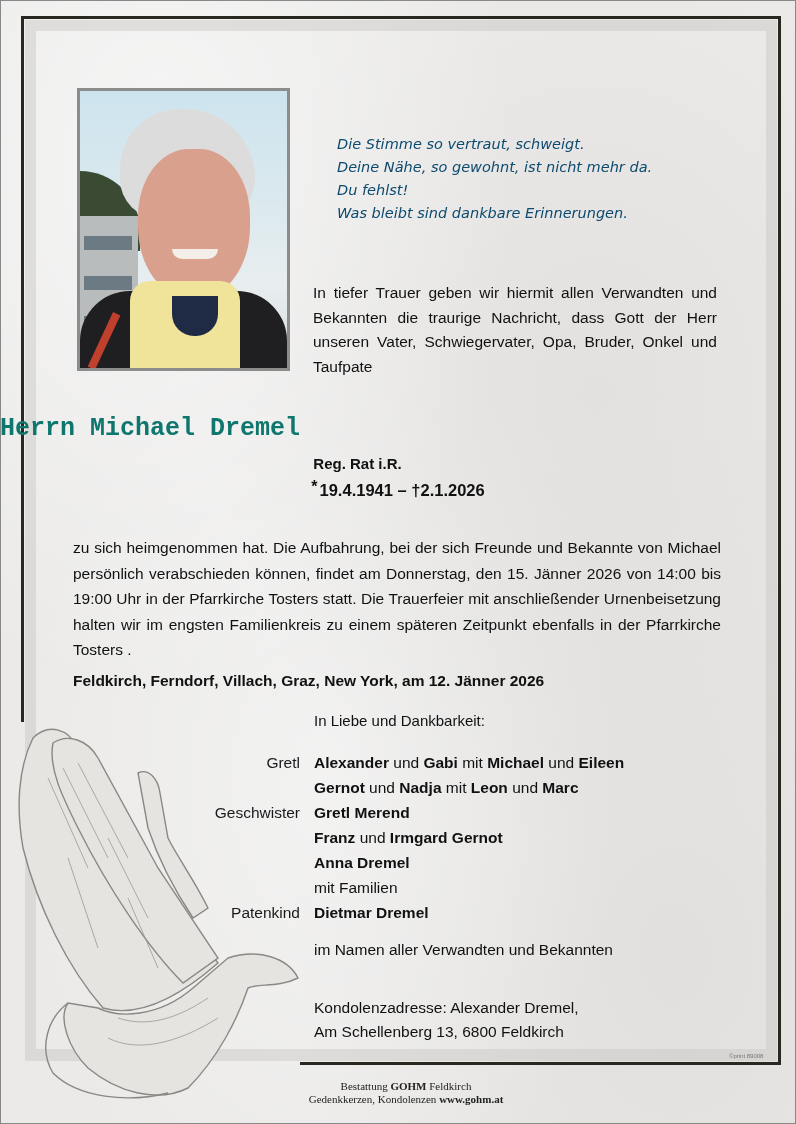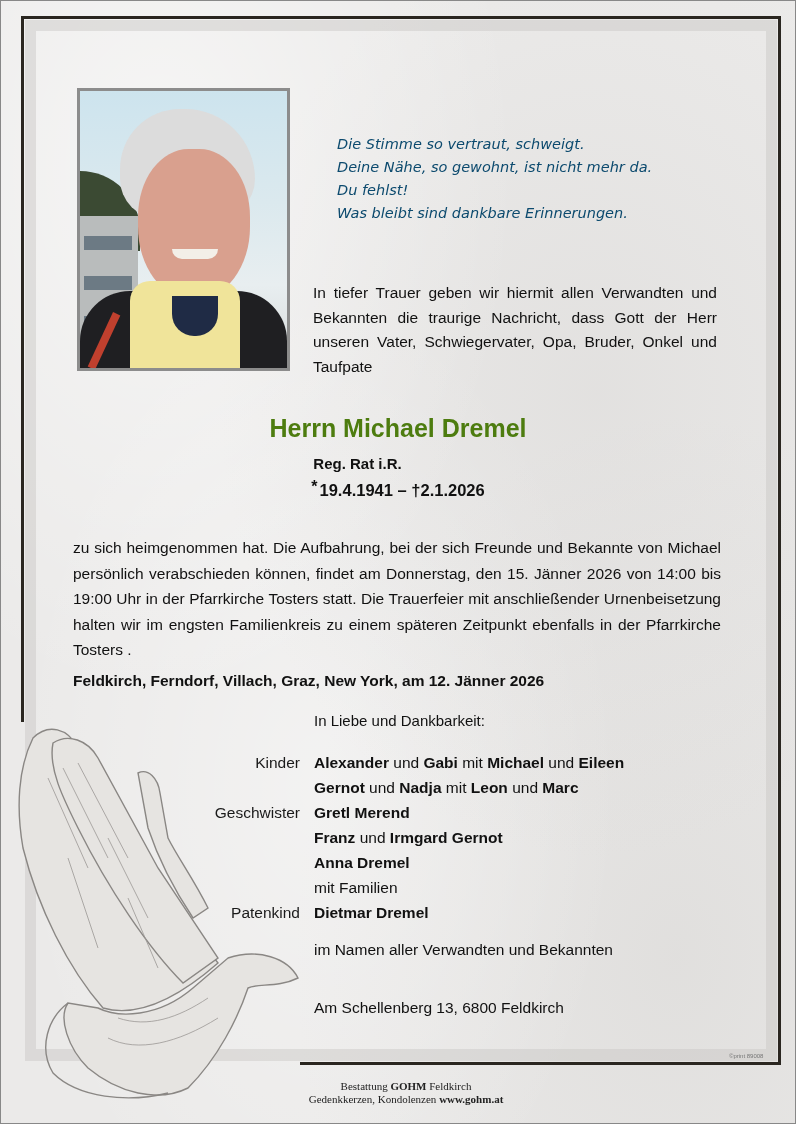--- a/index.html
+++ b/index.html
@@ -41,21 +41,21 @@
   .photo .smile { position:absolute; left:92px; top:158px; width:46px; height:10px; background:#f3efe8; border-radius:0 0 20px 20px; }
   .photo .jacket { position:absolute; left:0; top:200px; width:207px; height:90px; background:#1f1f22; border-radius:50px 50px 0 0; }
   .photo .shirt { position:absolute; left:50px; top:190px; width:110px; height:95px; background:#f0e49a; border-radius:20px 20px 0 0; }
   .photo .undershirt { position:absolute; left:92px; top:205px; width:46px; height:40px; background:#1f2b45; border-radius:0 0 22px 22px; }
   .photo .stripe { position:absolute; left:20px; top:220px; width:8px; height:60px; background:#c0402e; transform:rotate(25deg); }
 
   .poem { position:absolute; left:337px; top:133px; font-family:"DejaVu Sans", sans-serif; font-style:italic; font-size:14.5px; line-height:23px; color:#0c4a6e; }
   .poem div { white-space:nowrap; }
   .intro { position:absolute; left:313px; top:281px; width:404px; font-size:15.5px; line-height:24.5px; text-align:justify; text-align-last:left; }
 
-  .name { position:absolute; left:0; width:796px; top:414px; text-align:center; font-weight:bold; font-size:25px; color:#4d7c0f; }
+  .name { position:absolute; left:0; width:796px; top:414px; font-weight:bold; font-size:25px; color:#0f766e;font-family:Liberation Mono, monospace; }
   .title-line { position:absolute; left:0; width:715px; top:455px; text-align:center; font-weight:bold; font-size:15px; }
   .dates { position:absolute; left:0; width:796px; top:478px; text-align:center; font-weight:bold; font-size:16.5px; }
   .dates .sym { font-size:16px; vertical-align:4px; margin-right:2px; }
 
   .body-text { position:absolute; left:73px; top:535px; width:648px; font-size:15.5px; line-height:25.6px; text-align:justify; text-align-last:left; }
   .place-date { position:absolute; left:73px; top:672px; font-weight:bold; font-size:15.5px; }
   .love { position:absolute; left:314px; top:712px; font-size:15px; }
 
   .family { position:absolute; left:180px; top:754px; font-size:15.5px; }
   .family .row { display:flex; height:25px; align-items:baseline; }
@@ -113,21 +113,21 @@
   <span>–</span>
   <span>†</span><span>2.1.2026</span>
 </div>
 
 <div class="body-text">zu sich heimgenommen hat. Die Aufbahrung, bei der sich Freunde und Bekannte von Michael persönlich verabschieden können, findet am Donnerstag, den 15. Jänner 2026 von 14:00 bis 19:00 Uhr in der Pfarrkirche Tosters statt. Die Trauerfeier mit anschließender Urnenbeisetzung halten wir im engsten Familienkreis zu einem späteren Zeitpunkt ebenfalls in der Pfarrkirche Tosters .</div>
 <div class="place-date">Feldkirch, Ferndorf, Villach, Graz, New York, am 12. Jänner 2026</div>
 <div class="love">In Liebe und Dankbarkeit:</div>
 
 <div class="family" id="family">
     <div class="row">
-      <span class="role">Kinder</span>
+      <span class="role">Gretl</span>
       <span class="names"><b style="white-space: pre;">Alexander</b><span style="white-space: pre;"> und </span><b style="white-space: pre;">Gabi</b><span style="white-space: pre;"> mit </span><b style="white-space: pre;">Michael</b><span style="white-space: pre;"> und </span><b style="white-space: pre;">Eileen</b></span>
     </div>
     <div class="row">
       <span class="role"></span>
       <span class="names"><b style="white-space: pre;">Gernot</b><span style="white-space: pre;"> und </span><b style="white-space: pre;">Nadja</b><span style="white-space: pre;"> mit </span><b style="white-space: pre;">Leon</b><span style="white-space: pre;"> und </span><b style="white-space: pre;">Marc</b></span>
     </div>
     <div class="row">
       <span class="role">Geschwister</span>
       <span class="names"><b style="white-space: pre;">Gretl Merend</b></span>
     </div>
@@ -144,20 +144,21 @@
       <span class="names"><span style="white-space: pre;">mit Familien</span></span>
     </div>
     <div class="row">
       <span class="role">Patenkind</span>
       <span class="names"><b style="white-space: pre;">Dietmar Dremel</b></span>
     </div>
   </div>
 
 <div class="closing">im Namen aller Verwandten und Bekannten</div>
 <div class="address">
+  <div>Kondolenzadresse: Alexander Dremel,</div>
   <div>Am Schellenberg 13, 6800 Feldkirch</div>
 </div>
 
 <div class="copy">©print 89008</div>
 
 <svg class="hands" viewBox="0 0 300 390">
   <g fill="#e6e4e1" stroke="#8a8784" stroke-width="1.4">
     <path d="M25 20 C40 5 60 10 70 30 L120 120 C140 150 160 170 190 220 L210 245 C170 280 130 300 95 290 C60 250 30 190 15 130 C8 90 10 50 25 20 Z"></path>
     <path d="M45 25 C60 15 80 22 90 40 L150 150 C170 180 190 210 210 240 L175 265 C140 230 100 170 70 110 C55 80 40 50 45 25 Z"></path>
     <path d="M130 55 C140 50 150 60 152 75 L160 120 C170 140 185 160 200 190 L185 200 C165 170 150 140 140 110 Z"></path>

